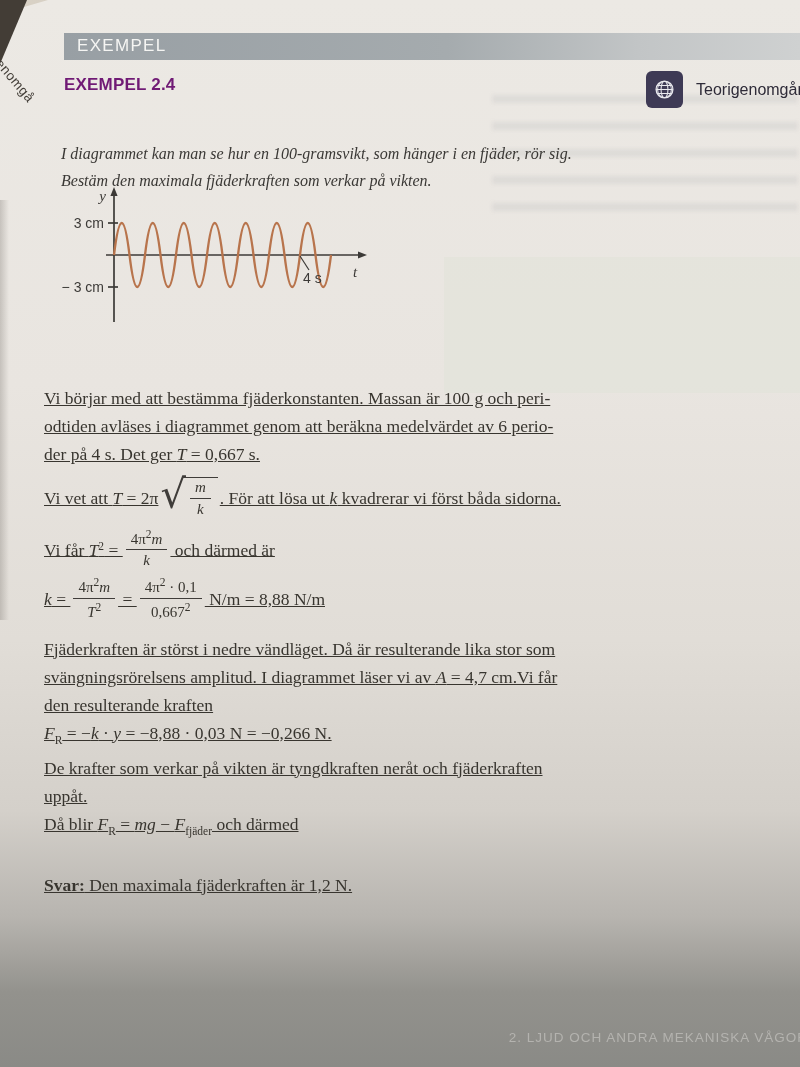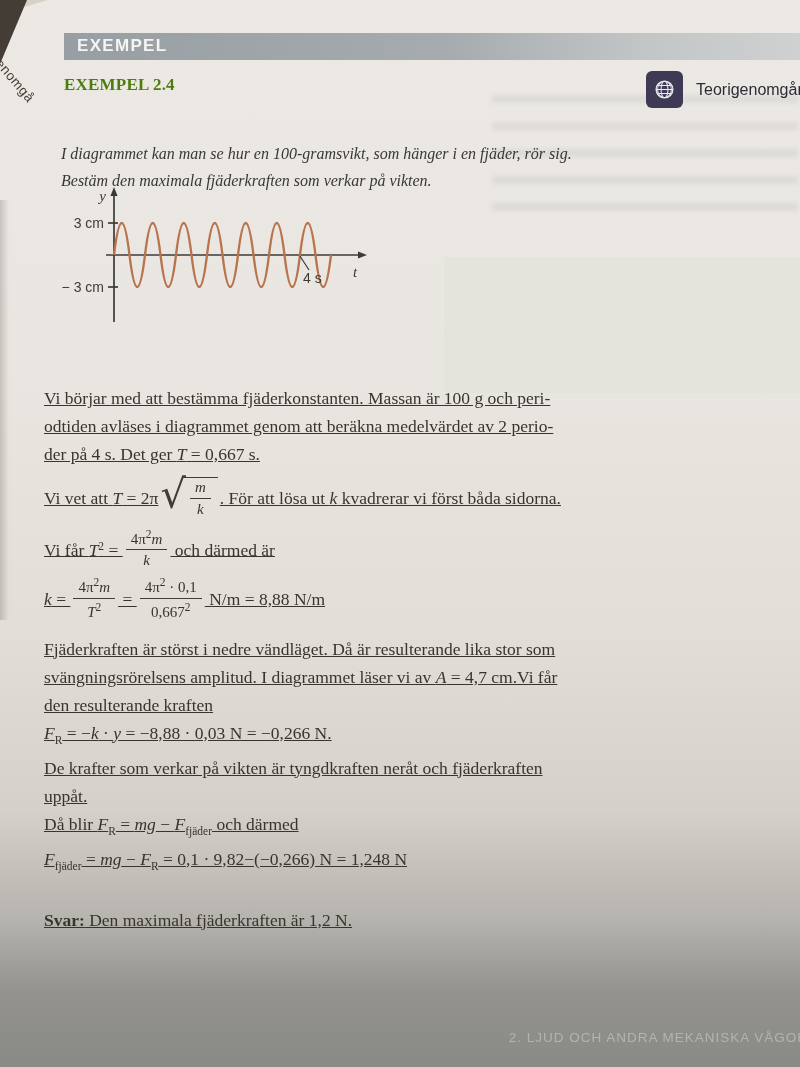--- a/index.html
+++ b/index.html
@@ -27,27 +27,27 @@
   .ghost-lines { position:absolute; left:492px; top:95px; width:306px; height:118px;
     background:repeating-linear-gradient(180deg, rgba(112,114,128,.10) 0 8px,
                transparent 8px 27px); filter:blur(2px); }
   .ghost-box { position:absolute; left:444px; top:257px; width:356px; height:136px;
     background:#dde1d6; opacity:.38; }
 
   
   .banner { position:absolute; left:64px; top:33px; right:0; height:27px;
     background:linear-gradient(90deg,#989fa4 0%, #a5abae 52%, #c2c5c6 78%, #cfd1d1 100%); }
   .banner-label { display:block; font-family:"Liberation Sans",sans-serif;
-    font-weight:bold; font-size:17px; letter-spacing:1.3px; color:#f5f5f3;
+    font-weight:normal; font-size:17px; letter-spacing:1.3px; color:#f5f5f3;
     padding:3px 10px 0 13px; }
 
   
   .heading { position:absolute; left:64px; top:75px;
-    font-family:Liberation Serif, serif; font-weight:bold; font-size:17px;
-    color:#4d7c0f; letter-spacing:.2px; }
+    font-family:Liberation Sans, sans-serif; font-weight:bold; font-size:17px;
+    color:#701a75; letter-spacing:.2px; }
   .badge { position:absolute; left:646px; top:71px; display:flex;
     align-items:center; gap:13px; }
   .badge-iconbox { width:37px; height:37px; background:#3e3a55; border-radius:6px;
     display:flex; align-items:center; justify-content:center; flex:0 0 auto; }
   .badge-label { font-family:"Liberation Sans",sans-serif; font-size:16px;
     color:#2e2b38; white-space:nowrap; }
 
   
   .problem { position:absolute; left:61px; top:99px; font-style:italic;
     font-size:16px; line-height:26.5px; color:#3a3835; width:620px;margin-top:42px; }
@@ -143,21 +143,21 @@
     <text class="figlabel" x="251" y="103">4 s</text>
     <text class="figvar" x="54" y="21" text-anchor="end">y</text>
     <text class="figvar" x="301" y="97">t</text>
     <text class="figlabel" x="52" y="48" text-anchor="end">3 cm</text>
     <text class="figlabel" x="52" y="112" text-anchor="end">− 3 cm</text>
   </svg>
 
   <div class="solution">
 
     <div class="sol-line">Vi börjar med att bestämma fjäderkonstanten. Massan är 100 g och peri-</div>
-    <div class="sol-line">odtiden avläses i diagrammet genom att beräkna medelvärdet av 2 perio-</div>
+    <div class="sol-line">odtiden avläses i diagrammet genom att beräkna medelvärdet av 6 perio-</div>
     <div class="sol-line"><span>der på 4 s. Det ger </span><span class="v">T</span><span> = 0,667 s.</span></div>
 
     <div class="math-line mt8">
       <span>Vi vet att </span><span class="v">T</span><span> = 2π</span><span class="sqrt">
           <span class="rad">√</span>
           <span class="radicand"><span class="frac"><span class="num v">m</span><span class="den v">k</span></span></span>
         </span><span>. För att lösa ut </span><span class="v">k</span><span> kvadrerar vi först båda sidorna.</span>
     </div>
 
     <div class="math-line">
@@ -176,23 +176,20 @@
       <span class="v">F</span><sub class="s">R</sub><span> = −</span><span class="v">k</span><span> · </span><span class="v">y</span><span> = −8,88 · 0,03 N = −0,266 N.</span>
     </div>
 
     <div class="sol-line">De krafter som verkar på vikten är tyngdkraften neråt och fjäderkraften</div>
     <div class="sol-line">uppåt.</div>
 
     <div class="sol-line">
       <span>Då blir </span><span class="v">F</span><sub class="s">R</sub><span> = </span><span class="v">mg</span><span> − </span><span class="v">F</span><sub class="s">fjäder</sub><span> och därmed</span>
     </div>
 
-    <div class="sol-line">
-      <span class="v">F</span><sub class="s">fjäder</sub><span> = </span><span class="v">mg</span><span> − </span><span class="v">F</span><sub class="s">R</sub><span> = 0,1 · 9,82−(−0,266) N = 1,248 N</span>
-    </div>
 
     <div class="svar">
       <span class="bold">Svar:</span><span> Den maximala fjäderkraften är 1,2 N.</span>
     </div>
 
   </div>
 
   <div class="footer">2. LJUD OCH ANDRA MEKANISKA VÅGOR</div>
 
 </div>

